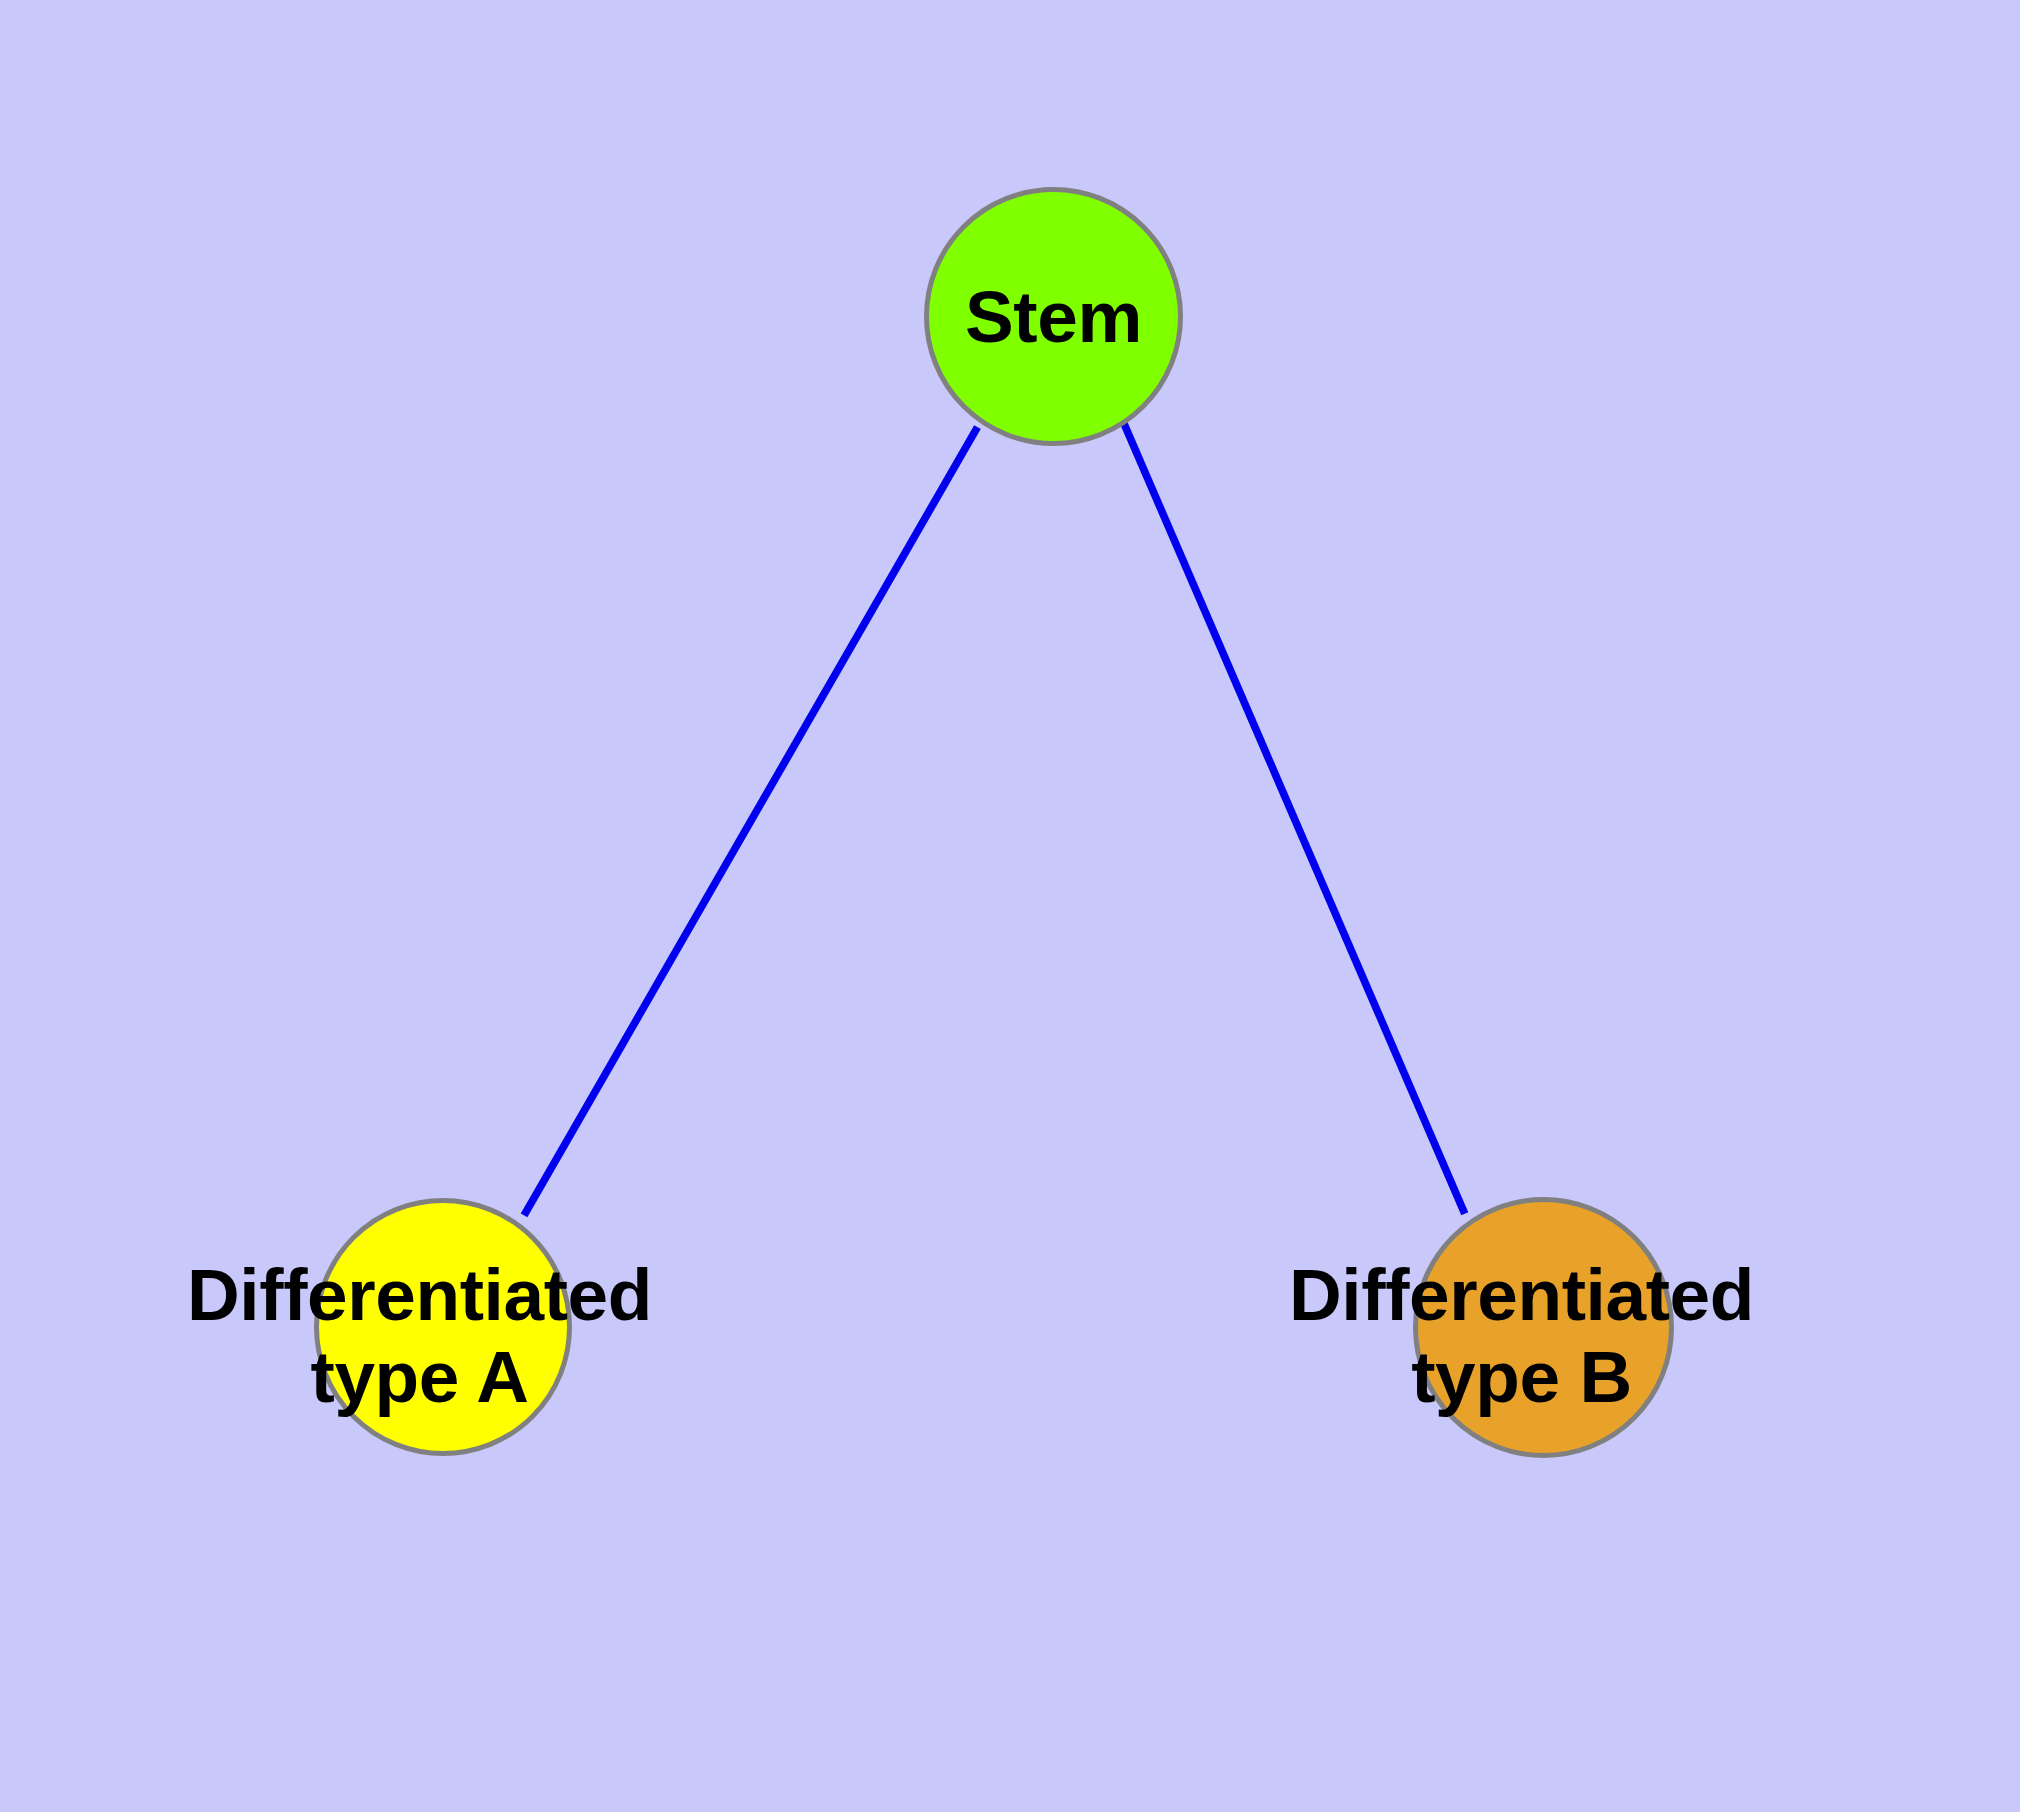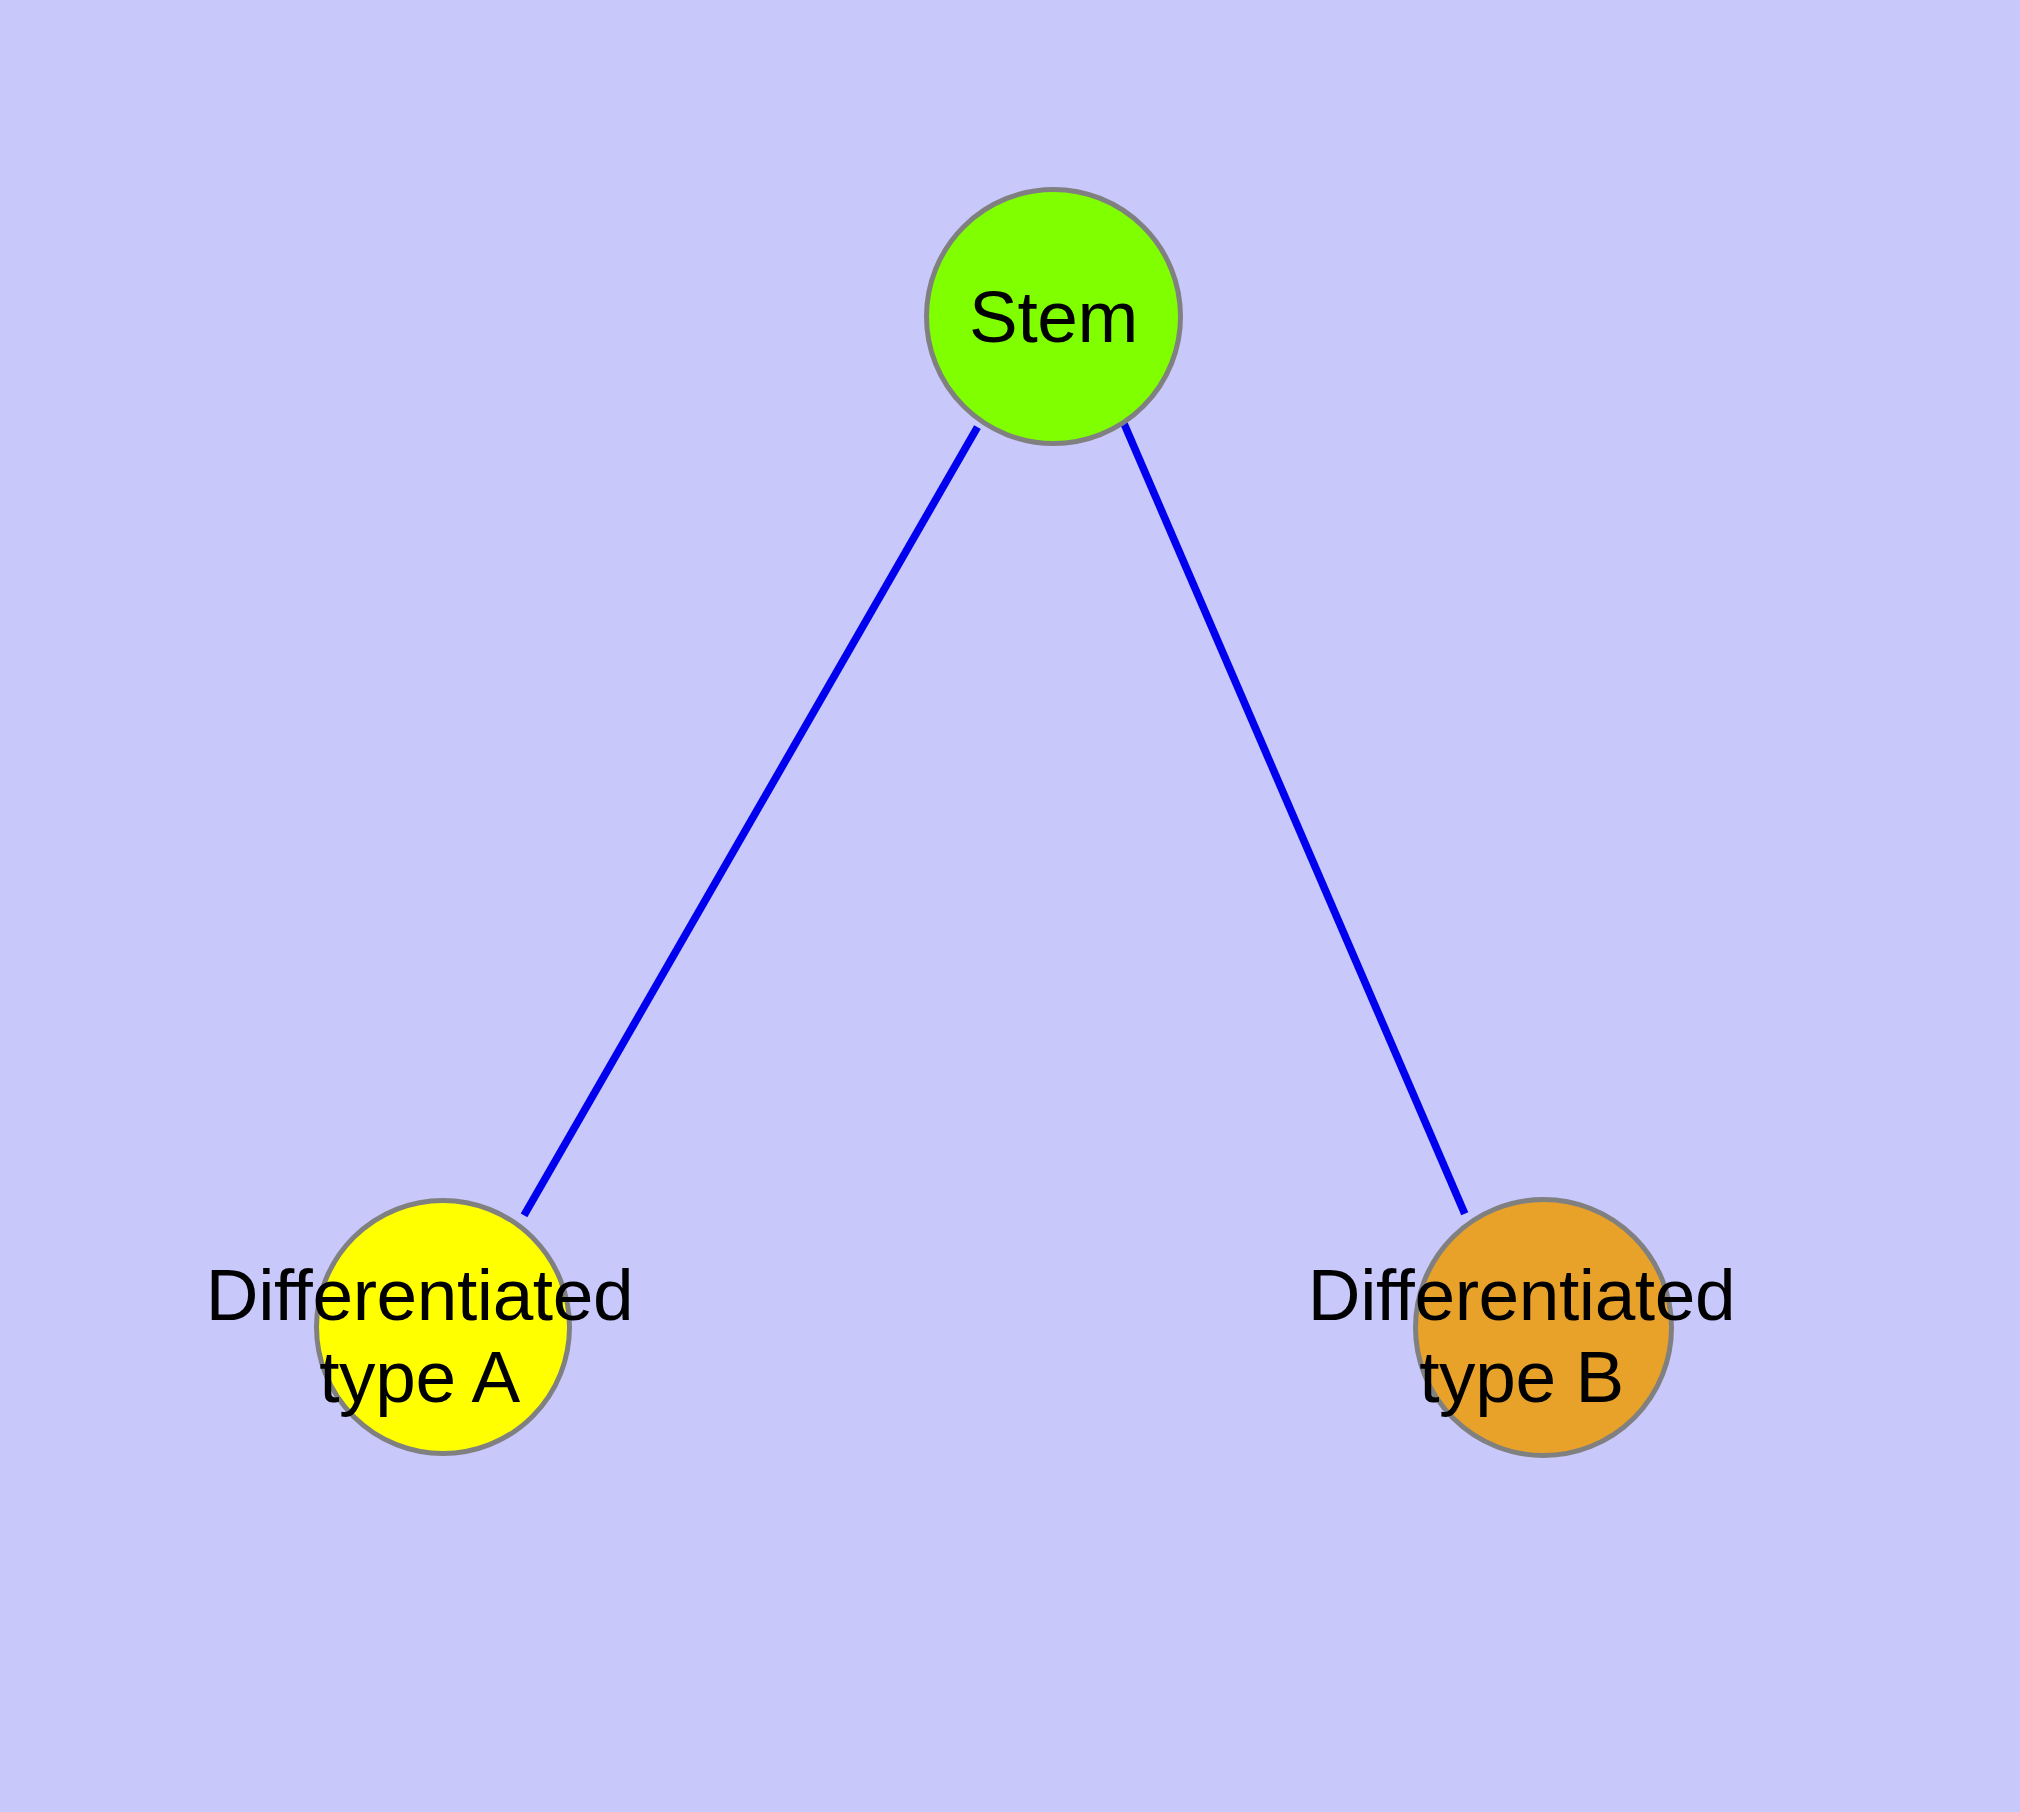--- a/index.html
+++ b/index.html
@@ -26,21 +26,21 @@
   }
   .node {
     position: absolute;
     border-radius: 50%;
     box-sizing: border-box;
     border: 5.1px solid #808080;
   }
   .node-label {
     position: absolute;
     color: #000000;
-    font-weight: normal;
+    font-weight: bold;
     text-align: center;
     line-height: 1.12;
     white-space: pre-line;
     letter-spacing: -0.4px;
     pointer-events: none;
   }
 </style>
 </head>
 <body>
 

